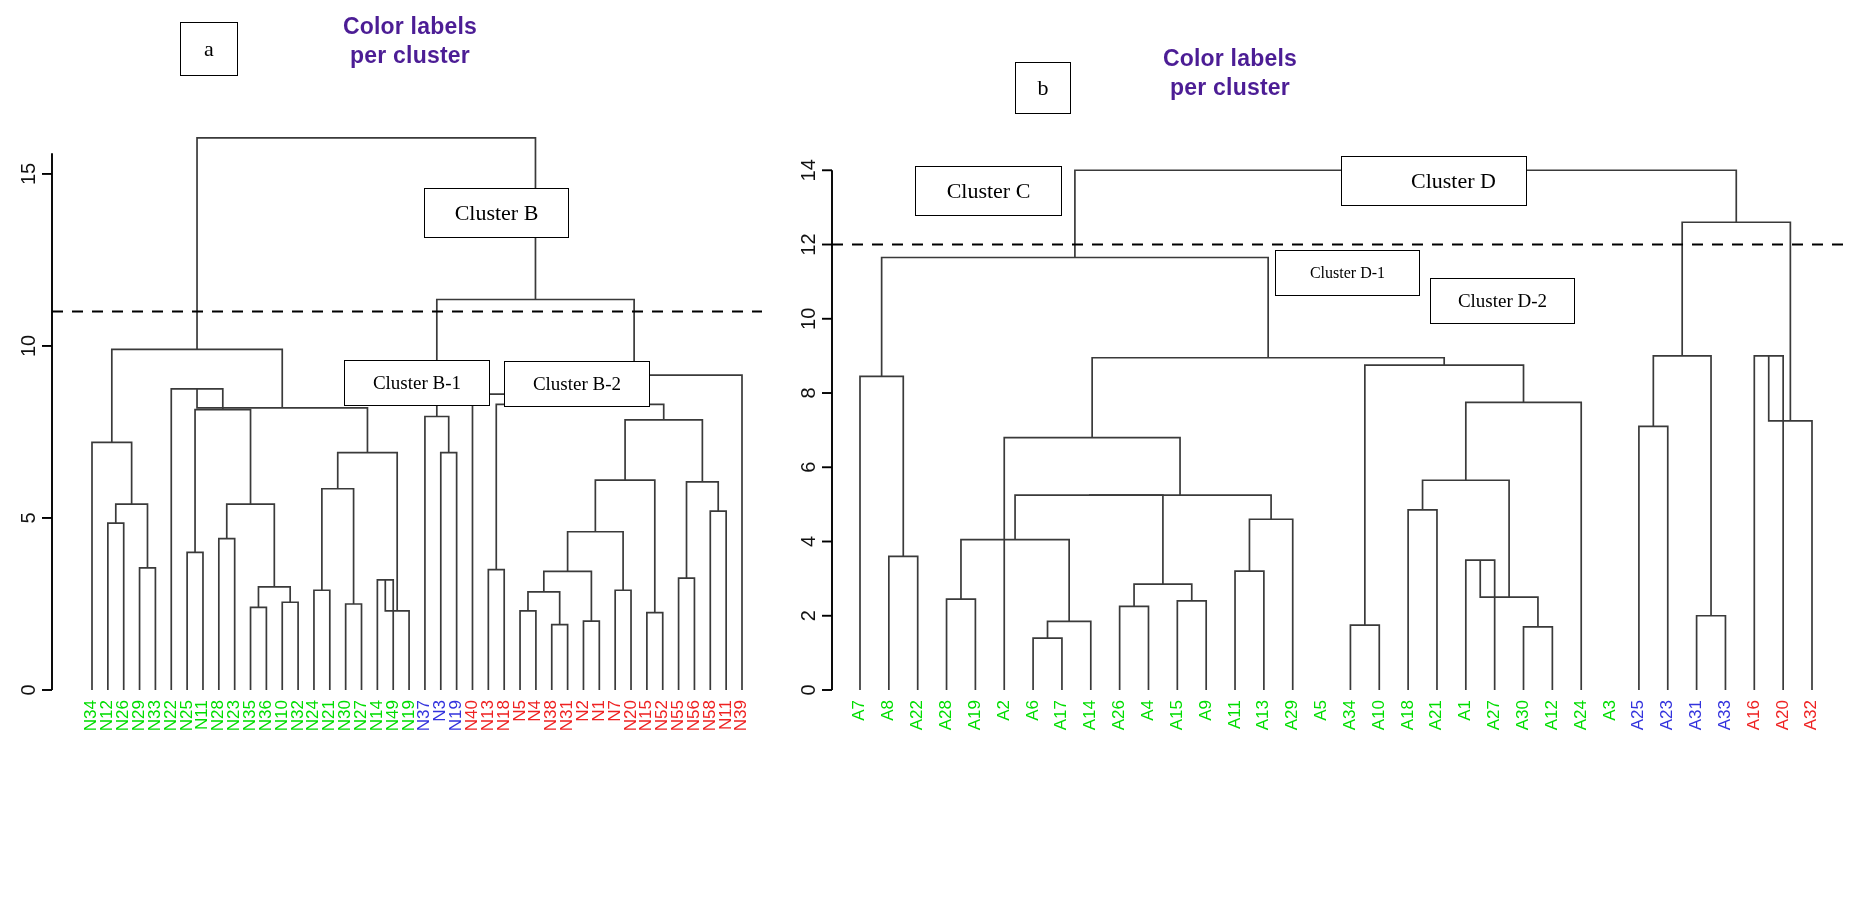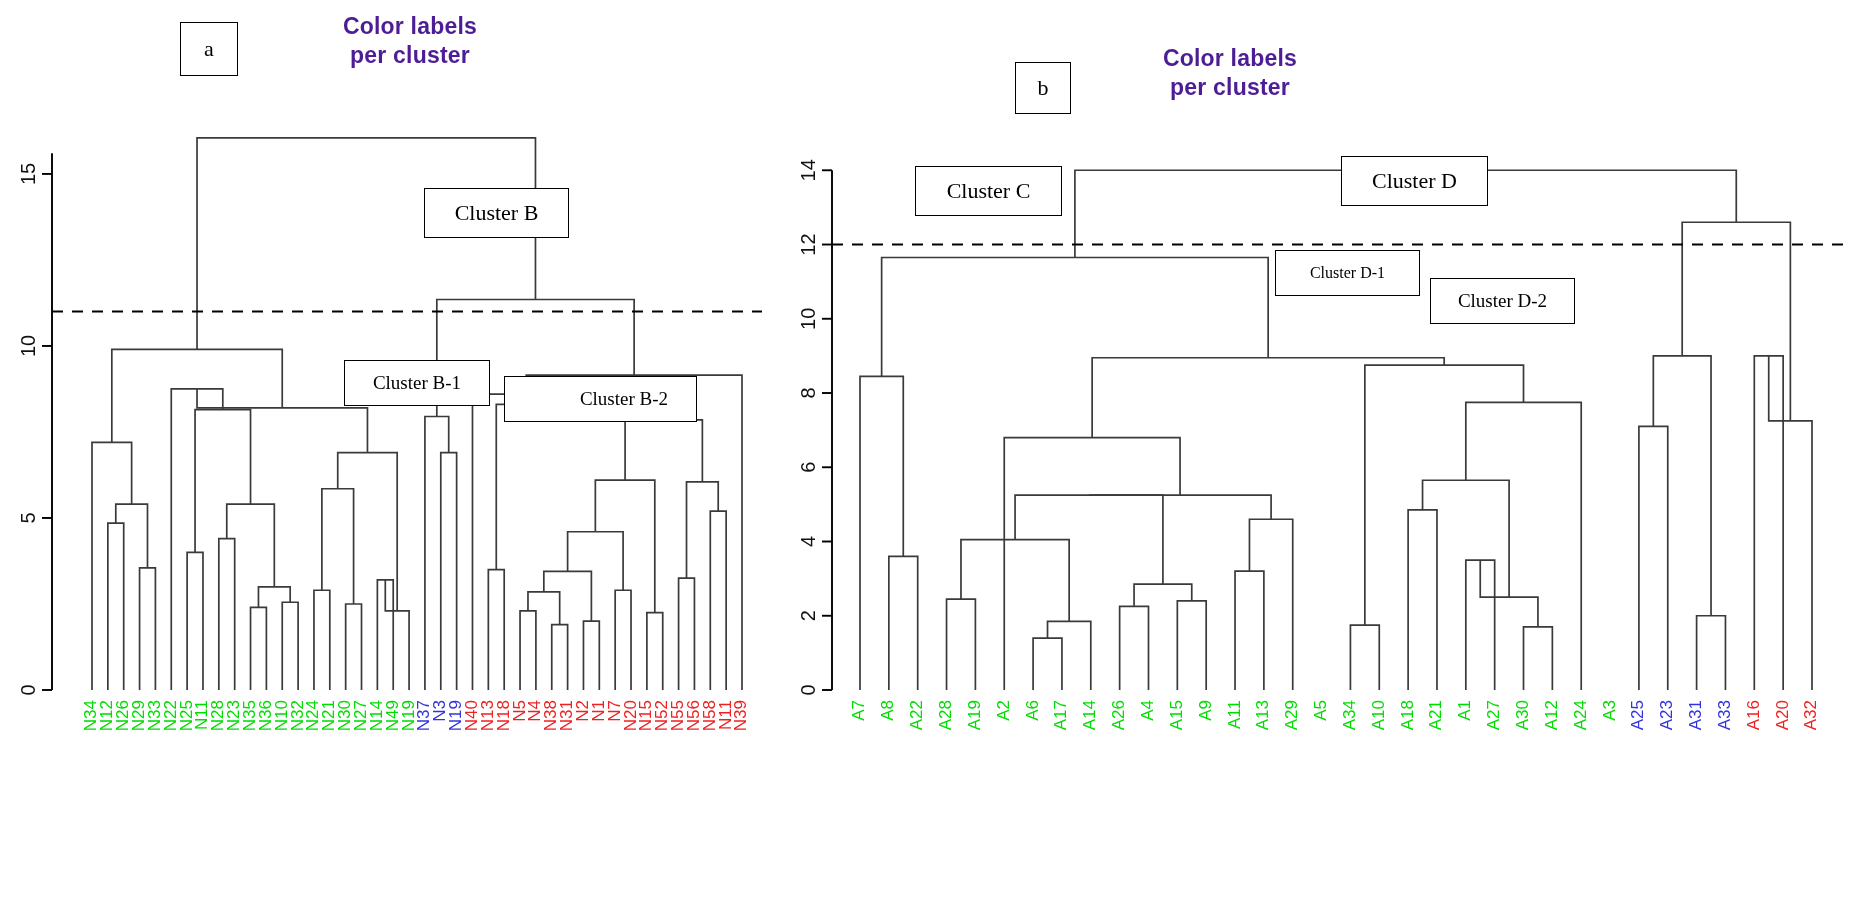--- a/index.html
+++ b/index.html
@@ -144,21 +144,21 @@
         <text x="742" y="700" class="leaf-lab" fill="#ee2222" text-anchor="end" dominant-baseline="middle" transform="rotate(-90 742 700)">N39</text>
         <line x1="52" y1="311.54761904761904" x2="762" y2="311.54761904761904" class="cutline"></line>
       </svg>
 
     <div class="cbox" style="left:424px;top:188px;width:143px;height:48px;font-size:22px;align-items:center;">
       <span>Cluster B</span>
     </div>
     <div class="cbox" style="left:344px;top:360px;width:144px;height:44px;font-size:19px;">
       <span>Cluster B-1</span>
     </div>
-    <div class="cbox" style="left:504px;top:376px;width:144px;height:44px;font-size:19px;padding-left:47px;">
+    <div class="cbox" style="left:504px;top:361px;width:144px;height:44px;font-size:19px;">
       <span>Cluster B-2</span>
     </div>
   </div>
 
   <div class="panel" id="panel-b">
 
     <div class="panel-tag" style="left:225px;top:62px;width:54px;height:50px;">
       <span>b</span>
     </div>
 
@@ -253,21 +253,21 @@
         <text x="935.4545454545454" y="700" class="leaf-lab" fill="#3333dd" text-anchor="end" dominant-baseline="middle" transform="rotate(-90 935.4545454545454 700)">A33</text>
         <text x="964.3030303030303" y="700" class="leaf-lab" fill="#ee2222" text-anchor="end" dominant-baseline="middle" transform="rotate(-90 964.3030303030303 700)">A16</text>
         <text x="993.1515151515151" y="700" class="leaf-lab" fill="#ee2222" text-anchor="end" dominant-baseline="middle" transform="rotate(-90 993.1515151515151 700)">A20</text>
         <text x="1022" y="700" class="leaf-lab" fill="#ee2222" text-anchor="end" dominant-baseline="middle" transform="rotate(-90 1022 700)">A32</text>
         <line x1="42" y1="244.52054794520546" x2="1062" y2="244.52054794520546" class="cutline"></line>
       </svg>
 
     <div class="cbox" style="left:125px;top:166px;width:145px;height:48px;font-size:22px;">
       <span>Cluster C</span>
     </div>
-    <div class="cbox" style="left:551px;top:156px;width:145px;height:48px;font-size:22px;">
+    <div class="cbox" style="left:551px;top:156px;width:145px;height:48px;font-size:22px;padding-left:39px;">
       <span>Cluster D</span>
     </div>
     <div class="cbox" style="left:485px;top:250px;width:143px;height:44px;font-size:16px;">
       <span>Cluster D-1</span>
     </div>
     <div class="cbox" style="left:640px;top:250px;width:143px;height:44px;font-size:19px;margin-top:28px;">
       <span>Cluster D-2</span>
     </div>
   </div>
 </div>

